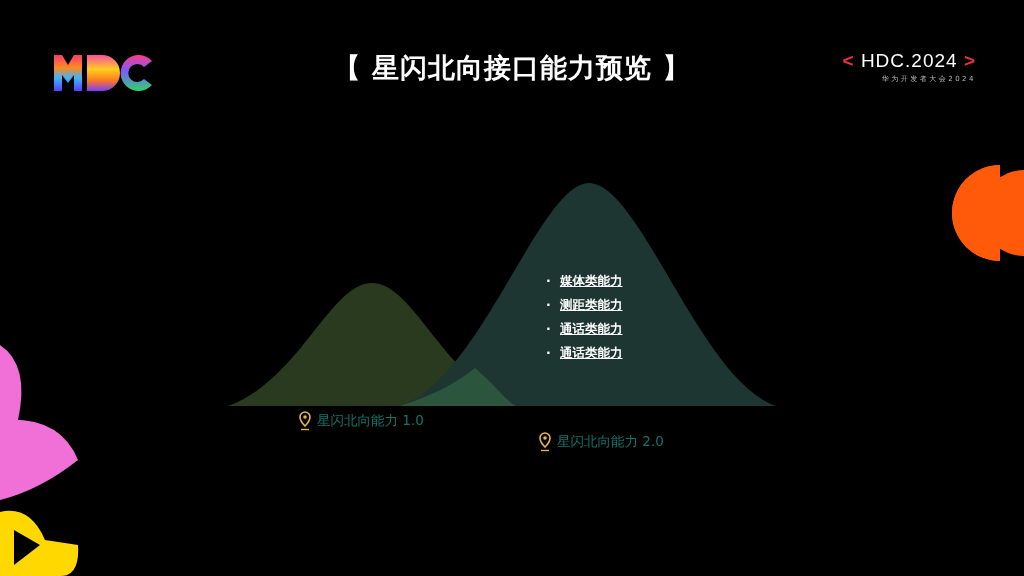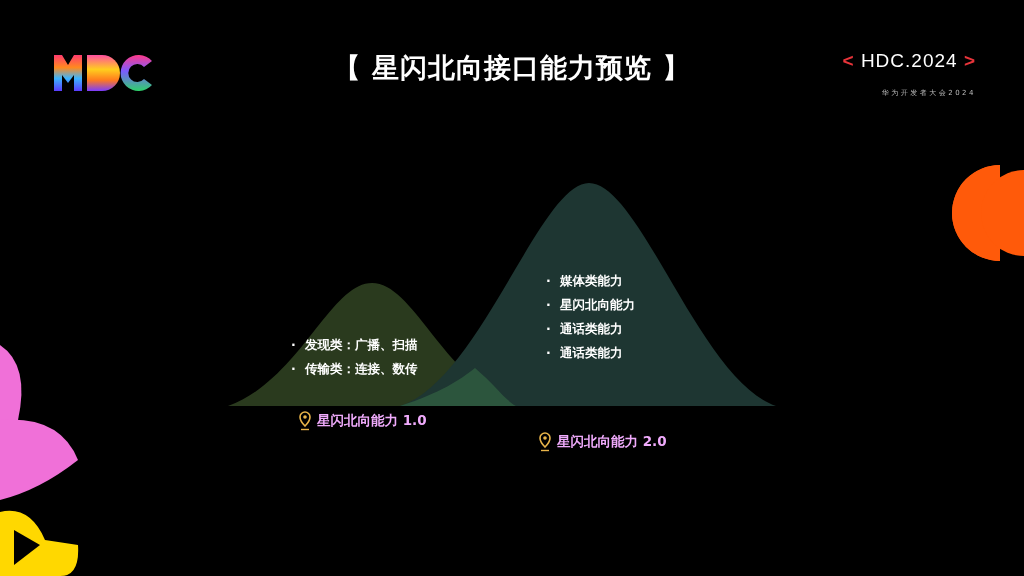--- a/index.html
+++ b/index.html
@@ -48,21 +48,21 @@
       font-size: 19px;
       color: #ffffff;
       letter-spacing: 1px;
       white-space: nowrap;
     }
     .brand-main .bracket {
       color: #e8343a;
       font-weight: bold;
     }
     .brand-sub {
-      margin-top: 16px;
+      margin-top: 2px;
       font-size: 7px;
       color: #bdbdbd;
       letter-spacing: 2.5px;
       white-space: nowrap;
     }
     .mountains {
       position: absolute;
       left: 0;
       top: 0;
       width: 1024px;
@@ -86,28 +86,29 @@
       width: 14px;
       font-weight: bold;
     }
     .bullets-v1 {
       left: 291px;
       top: 333px;
     }
     .bullets-v2 {
       left: 546px;
       top: 269px;
+      text-decoration: underline;
     }
     .version-label {
       position: absolute;
       display: flex;
       align-items: center;
-      color: #f0abfc;
+      color: #0f766e;
       font-size: 13.5px;
-      font-weight: bold;
+      font-weight: normal;
       white-space: nowrap;
     }
     .version-label svg {
       margin-right: 6px;
     }
     .v1-label { left: 299px; top: 411px; }
     .v2-label { left: 539px; top: 432px; }
     .deco {
       position: absolute;
       left: 0;
@@ -179,28 +180,24 @@
     </div>
     <div class="brand-sub">华为开发者大会2024</div>
   </div>
 
   <svg class="mountains" viewBox="0 0 1024 576">
     <path d="M228 406 C300 380, 330 283, 372 283 C414 283, 444 380, 516 406 Z" fill="#2a3a1e"></path>
     <path d="M400 406 C480 380, 540 183, 589 183 C640 183, 700 380, 776 406 Z" fill="#1e3632"></path>
     <path d="M400 406 C440 393, 460 380, 475 368 C495 385, 505 400, 516 406 Z" fill="#2f5a40" opacity="0.85"></path>
   </svg>
 
-  <ul class="bullets bullets-v1">
-    <li><span class="dot">·</span><span>发现类：广播、扫描</span></li>
-    <li><span class="dot">·</span><span>传输类：连接、数传</span></li>
-  </ul>
 
   <ul class="bullets bullets-v2">
     <li><span class="dot">·</span><span>媒体类能力</span></li>
-    <li><span class="dot">·</span><span>星闪北向能力</span></li>
+    <li><span class="dot">·</span><span>测距类能力</span></li>
     <li><span class="dot">·</span><span>通话类能力</span></li>
     <li><span class="dot">·</span><span>通话类能力</span></li>
   </ul>
 
   <div class="version-label v1-label">
     <svg width="12" height="20" viewBox="0 0 12 20">
       <path d="M6 1 A5 5 0 0 1 11 6 C11 10 6 15 6 15 C6 15 1 10 1 6 A5 5 0 0 1 6 1 Z" fill="none" stroke="#e8b44a" stroke-width="1.6"></path>
       <circle cx="6" cy="6" r="1.8" fill="#e8b44a"></circle>
       <line x1="2" y1="18.5" x2="10" y2="18.5" stroke="#e8b44a" stroke-width="1.4"></line>
     </svg>

